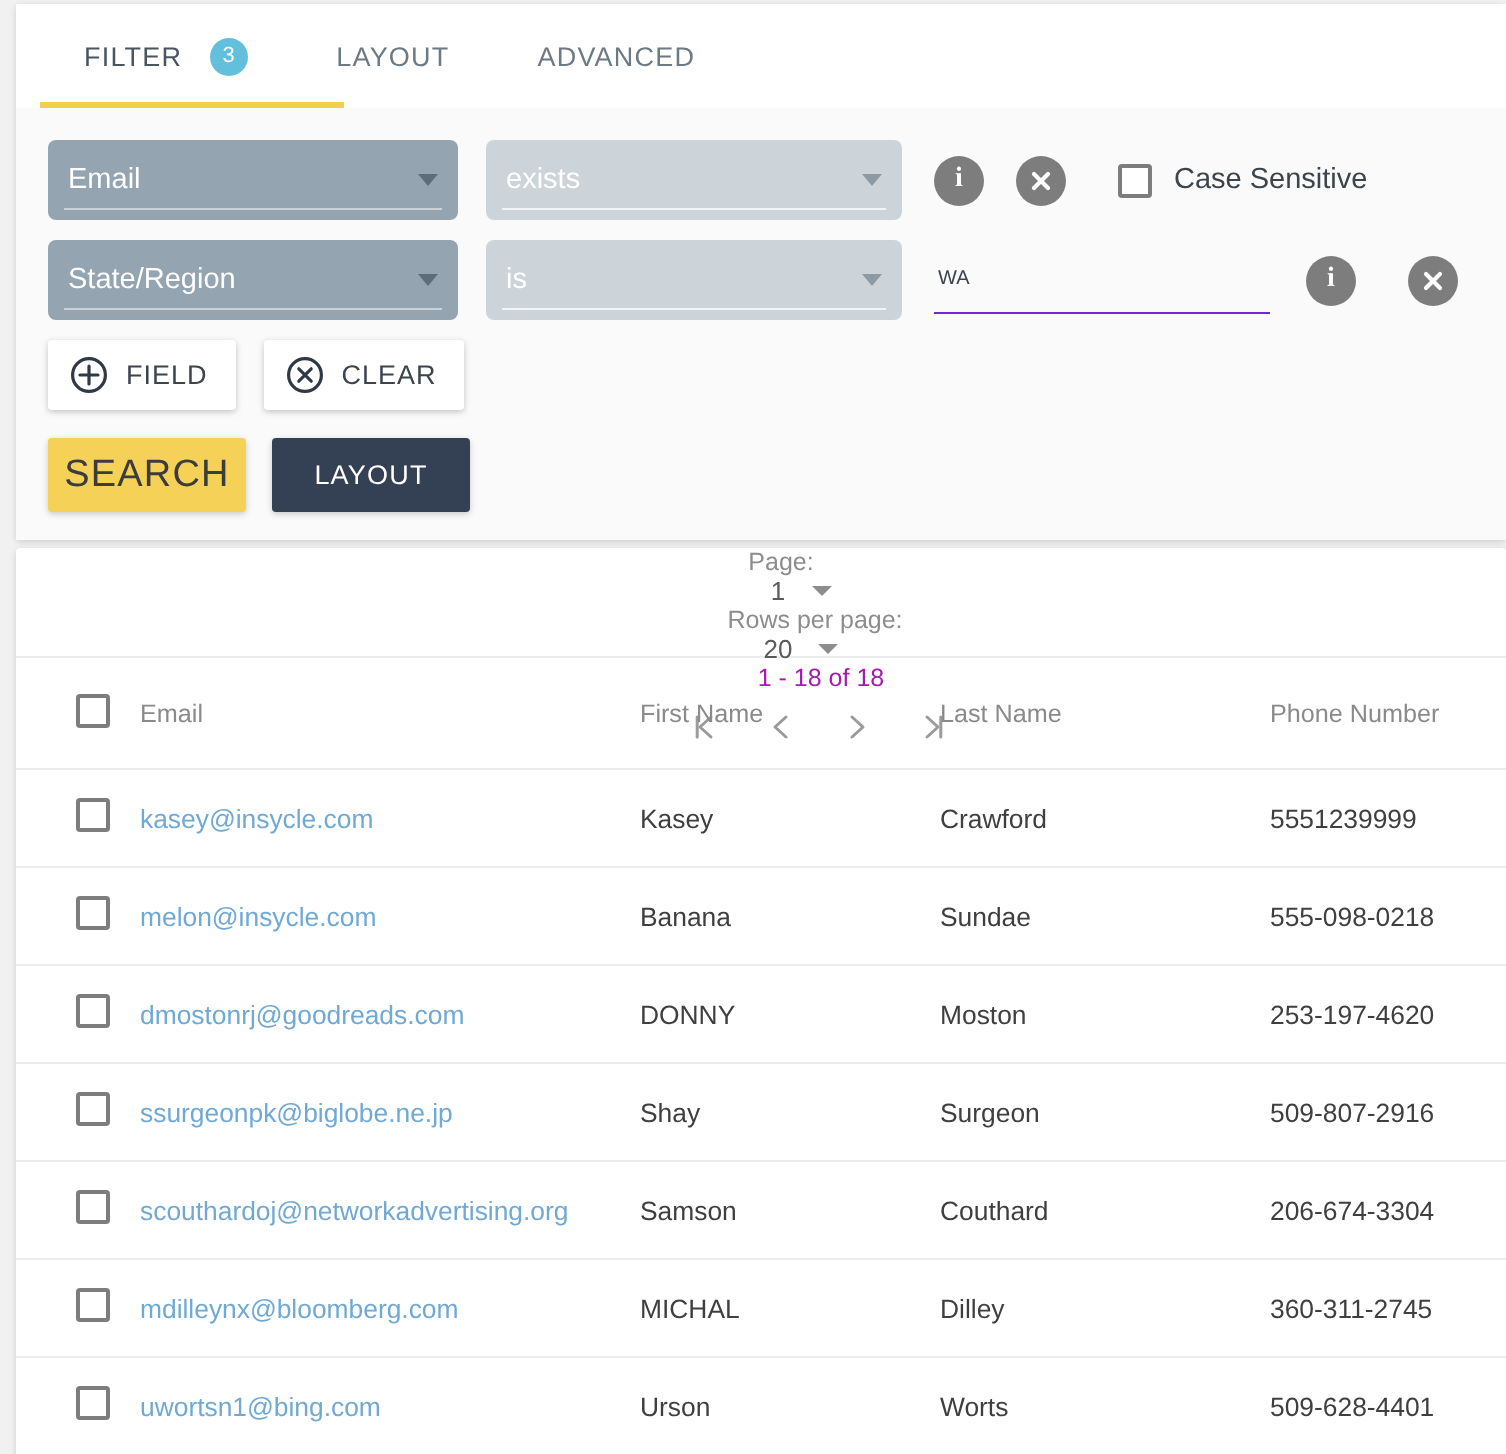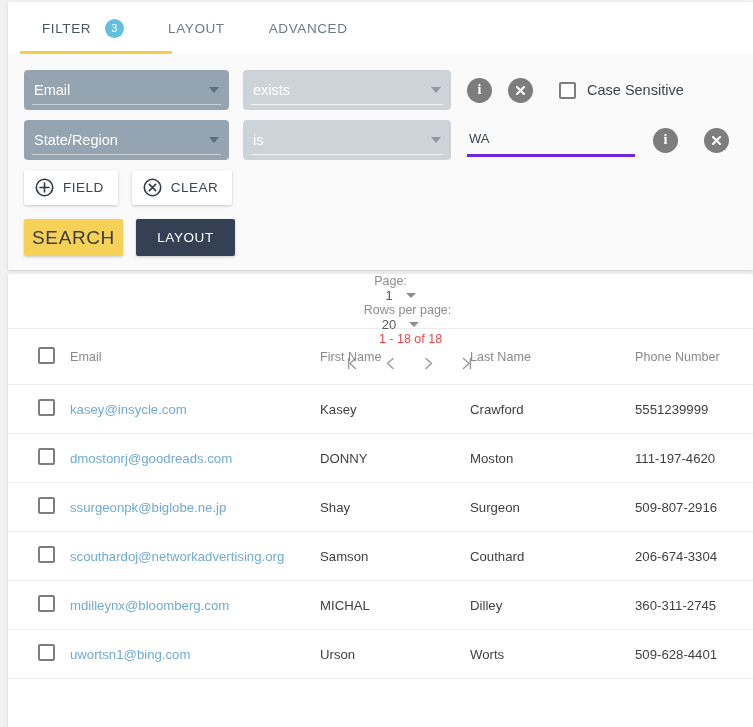--- a/index.html
+++ b/index.html
@@ -117,24 +117,24 @@
     background: #ccd4da;
     margin-right: 16px;
   }
   .sel-op .underline { background: rgba(255,255,255,.75); }
   .sel-op .caret { border-top-color: #8d9aa3; }
 
   .val-input {
     width: 168px;
     height: 34px;
     border: none;
-    border-bottom: 3px solid #6d28d9;
+    border-bottom: 1px solid #6d28d9;
     background: transparent;
     font-family: "Liberation Sans", sans-serif;
-    font-size: 13px;
+    font-size: 10px;
     color: #3c444c;
     outline: none;
     padding: 0 2px;
     margin-right: 18px;
   }
 
   .icon-circle {
     width: 25px; height: 25px;
     border-radius: 50%;
     background: #7d7d7d;
@@ -237,21 +237,21 @@
     user-select: none;
     color: #5a5a5a;
   }
   .mini-sel .v { font-size: 13px; margin-right: 13px; }
   .mini-caret {
     width: 0; height: 0;
     border-left: 5px solid transparent;
     border-right: 5px solid transparent;
     border-top: 5px solid #8d8d8d;
   }
-  .pager-range { margin-left: 40px; font-size: 12.5px; color: #ef4444; }
+  .pager-range { margin-left: 40px; font-size: 12.5px; color: #a21caf; }
   .pg-btns { display: flex; align-items: center; margin-left: 38px; }
   .pg-btn {
     width: 38px; height: 34px;
     display: inline-flex; align-items: center; justify-content: center;
     cursor: pointer;
   }
   .pg-btn svg { display: block; }
 
   table { width: 100%; border-collapse: collapse; table-layout: fixed; }
   thead th {
@@ -442,24 +442,31 @@
       <tbody>
         <tr>
           <td class="col-chk"><span class="row-chk" style="display:inline-block;"></span></td>
           <td class="col-email"><span class="email-link">kasey@insycle.com</span></td>
           <td class="col-first">Kasey</td>
           <td class="col-last">Crawford</td>
           <td class="col-phone">5551239999</td>
         </tr>
         <tr>
           <td class="col-chk"><span class="row-chk" style="display:inline-block;"></span></td>
+          <td class="col-email"><span class="email-link">melon@insycle.com</span></td>
+          <td class="col-first">Banana</td>
+          <td class="col-last">Sundae</td>
+          <td class="col-phone">555-098-0218</td>
+        </tr>
+        <tr>
+          <td class="col-chk"><span class="row-chk" style="display:inline-block;"></span></td>
           <td class="col-email"><span class="email-link">dmostonrj@goodreads.com</span></td>
           <td class="col-first">DONNY</td>
           <td class="col-last">Moston</td>
-          <td class="col-phone">111-197-4620</td>
+          <td class="col-phone">253-197-4620</td>
         </tr>
         <tr>
           <td class="col-chk"><span class="row-chk" style="display:inline-block;"></span></td>
           <td class="col-email"><span class="email-link">ssurgeonpk@biglobe.ne.jp</span></td>
           <td class="col-first">Shay</td>
           <td class="col-last">Surgeon</td>
           <td class="col-phone">509-807-2916</td>
         </tr>
         <tr>
           <td class="col-chk"><span class="row-chk" style="display:inline-block;"></span></td>

